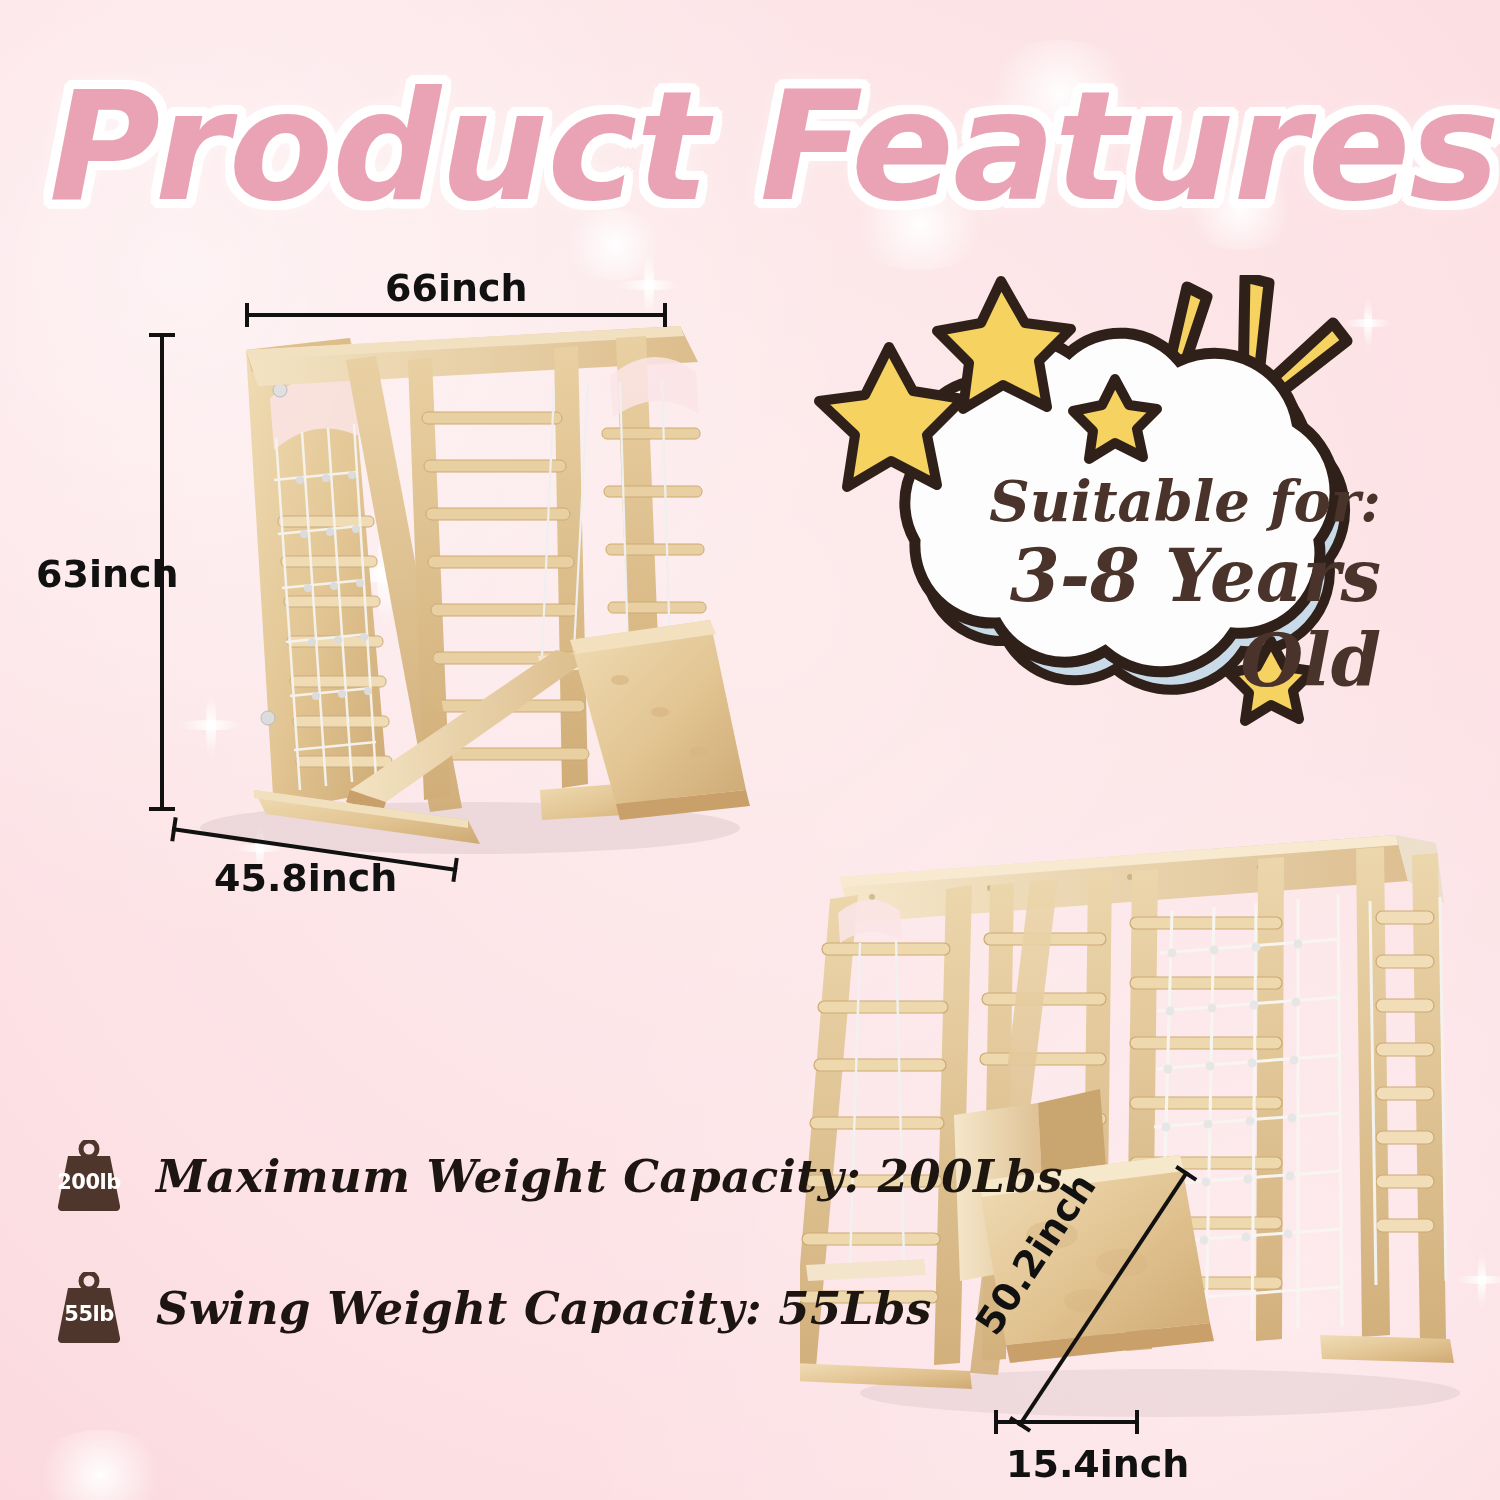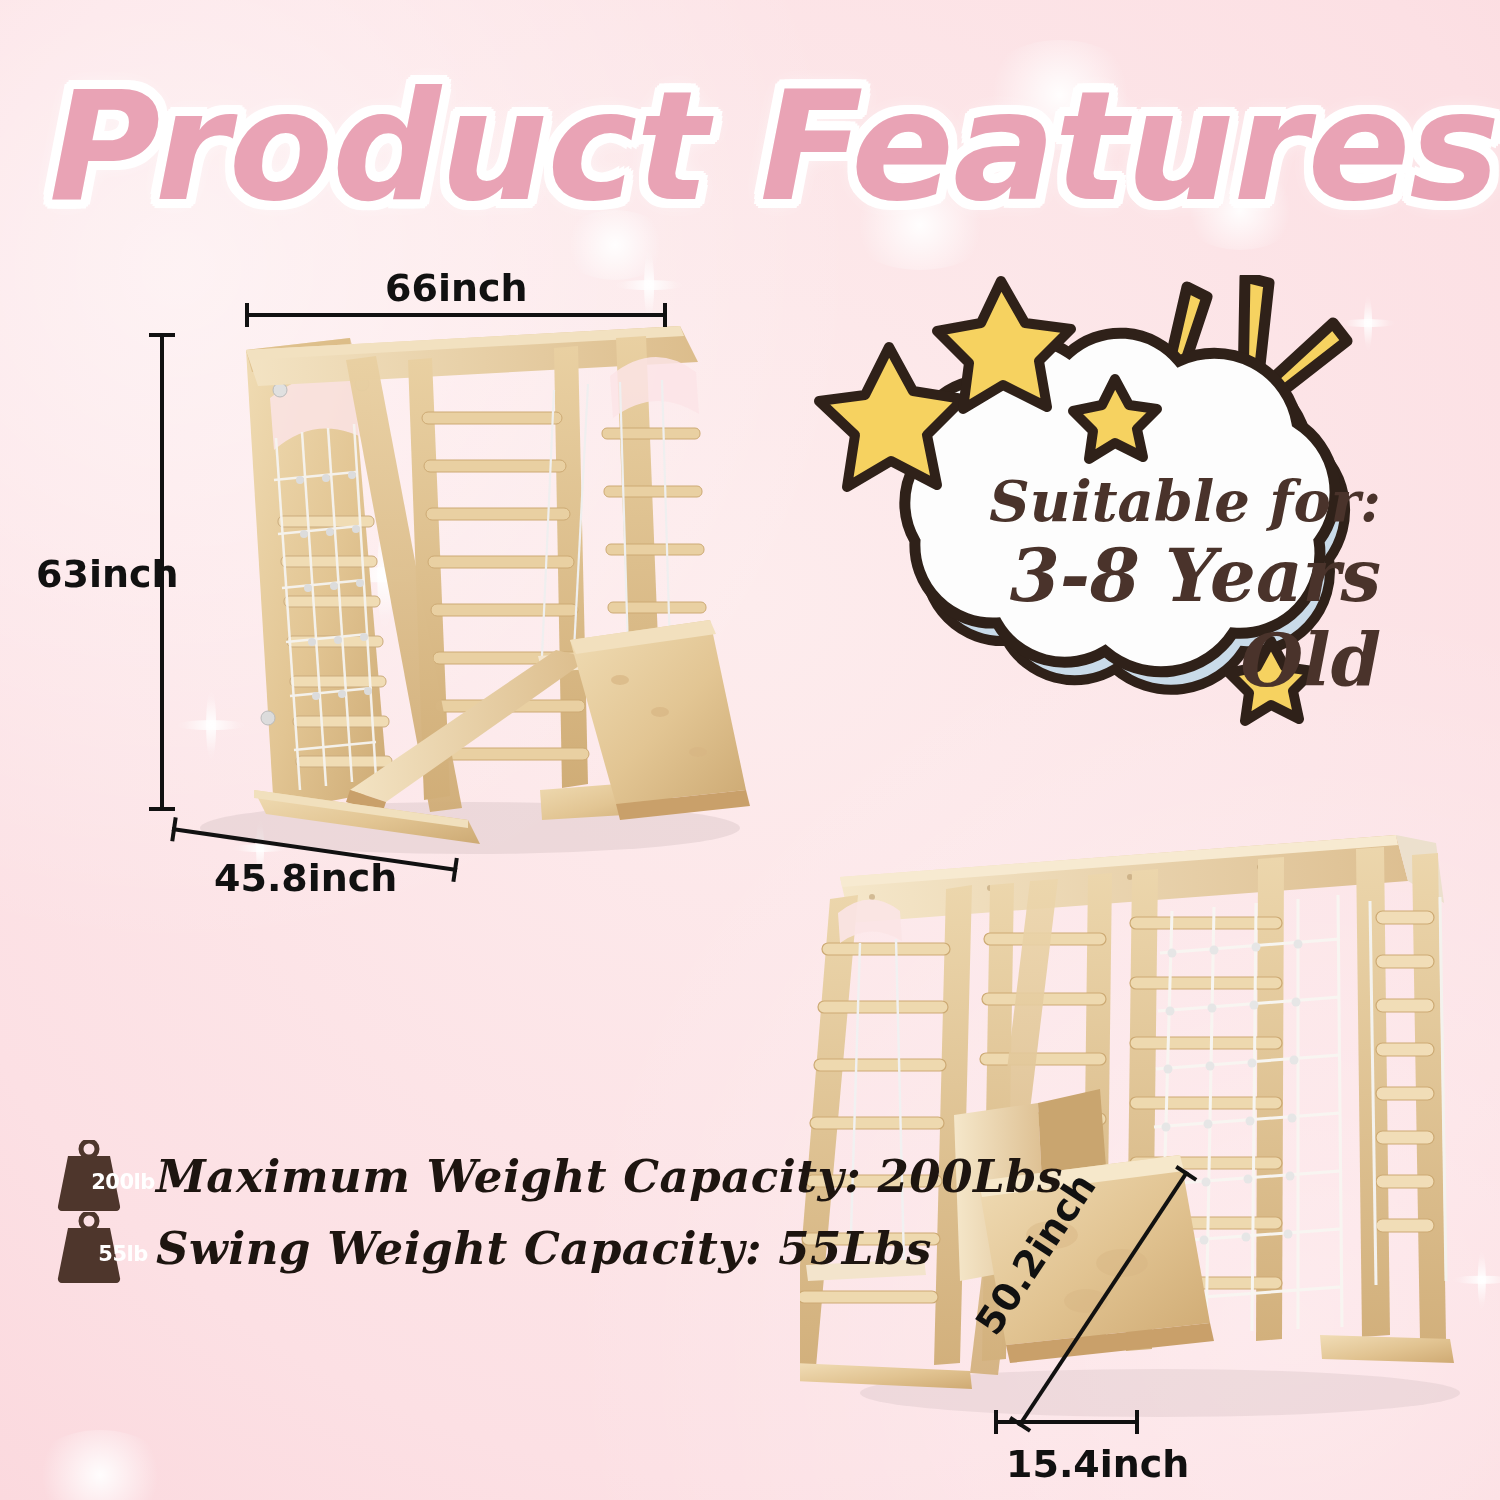--- a/index.html
+++ b/index.html
@@ -70,21 +70,21 @@
   #cloudtext .l2{font-size:72px;}
 
   
   .caprow{position:absolute;display:flex;align-items:center;}
   .capicon{position:relative;width:78px;height:72px;flex:0 0 auto;}
   .captext{margin-left:28px;font-family:"DejaVu Serif",serif;font-style:italic;
     font-weight:700;color:#1d1510;font-size:45px;white-space:nowrap;letter-spacing:0.5px;}
   .capnum{position:absolute;left:0;top:0;width:78px;height:72px;
     display:flex;align-items:center;justify-content:center;
     color:#fff;font-family:"DejaVu Sans",sans-serif;font-weight:700;font-size:21px;
-    letter-spacing:-0.5px;padding-top:12px;box-sizing:border-box;margin-left:34px;}
+    letter-spacing:-0.5px;padding-top:12px;box-sizing:border-box;}
 </style>
 </head>
 <body>
 
 <div id="stage">
 
   <div class="sparkle" style="left:560px;top:210px;width:110px;height:70px;"></div>
   <div class="star4" style="left:614px;top:250px;width:70px;height:70px;"></div>
   <div class="star4" style="left:330px;top:520px;width:110px;height:110px;"></div>
   <div class="star4" style="left:176px;top:690px;width:70px;height:70px;"></div>
@@ -449,21 +449,21 @@
     <div class="capicon">
       <svg width="78" height="72" viewBox="0 0 78 72" xmlns="http://www.w3.org/2000/svg">
         <circle cx="39" cy="9" r="8" fill="none" stroke="#4e362c" stroke-width="5"></circle>
         <path d="M18,16 H60 L70,66 a4,4 0 0 1 -4,5 H12 a4,4 0 0 1 -4,-5 Z" fill="#4e362c"></path>
       </svg>
       <div class="capnum">200lb</div>
     </div>
     <div class="captext">Maximum Weight Capacity: 200Lbs</div>
   </div>
 
-  <div class="caprow" style="left:50px;top:1212px;">
+  <div class="caprow" style="left:50px;top:1272px;">
     <div class="capicon">
       <svg width="78" height="72" viewBox="0 0 78 72" xmlns="http://www.w3.org/2000/svg">
         <circle cx="39" cy="9" r="8" fill="none" stroke="#4e362c" stroke-width="5"></circle>
         <path d="M18,16 H60 L70,66 a4,4 0 0 1 -4,5 H12 a4,4 0 0 1 -4,-5 Z" fill="#4e362c"></path>
       </svg>
       <div class="capnum">55lb</div>
     </div>
     <div class="captext">Swing Weight Capacity: 55Lbs</div>
   </div>
 

